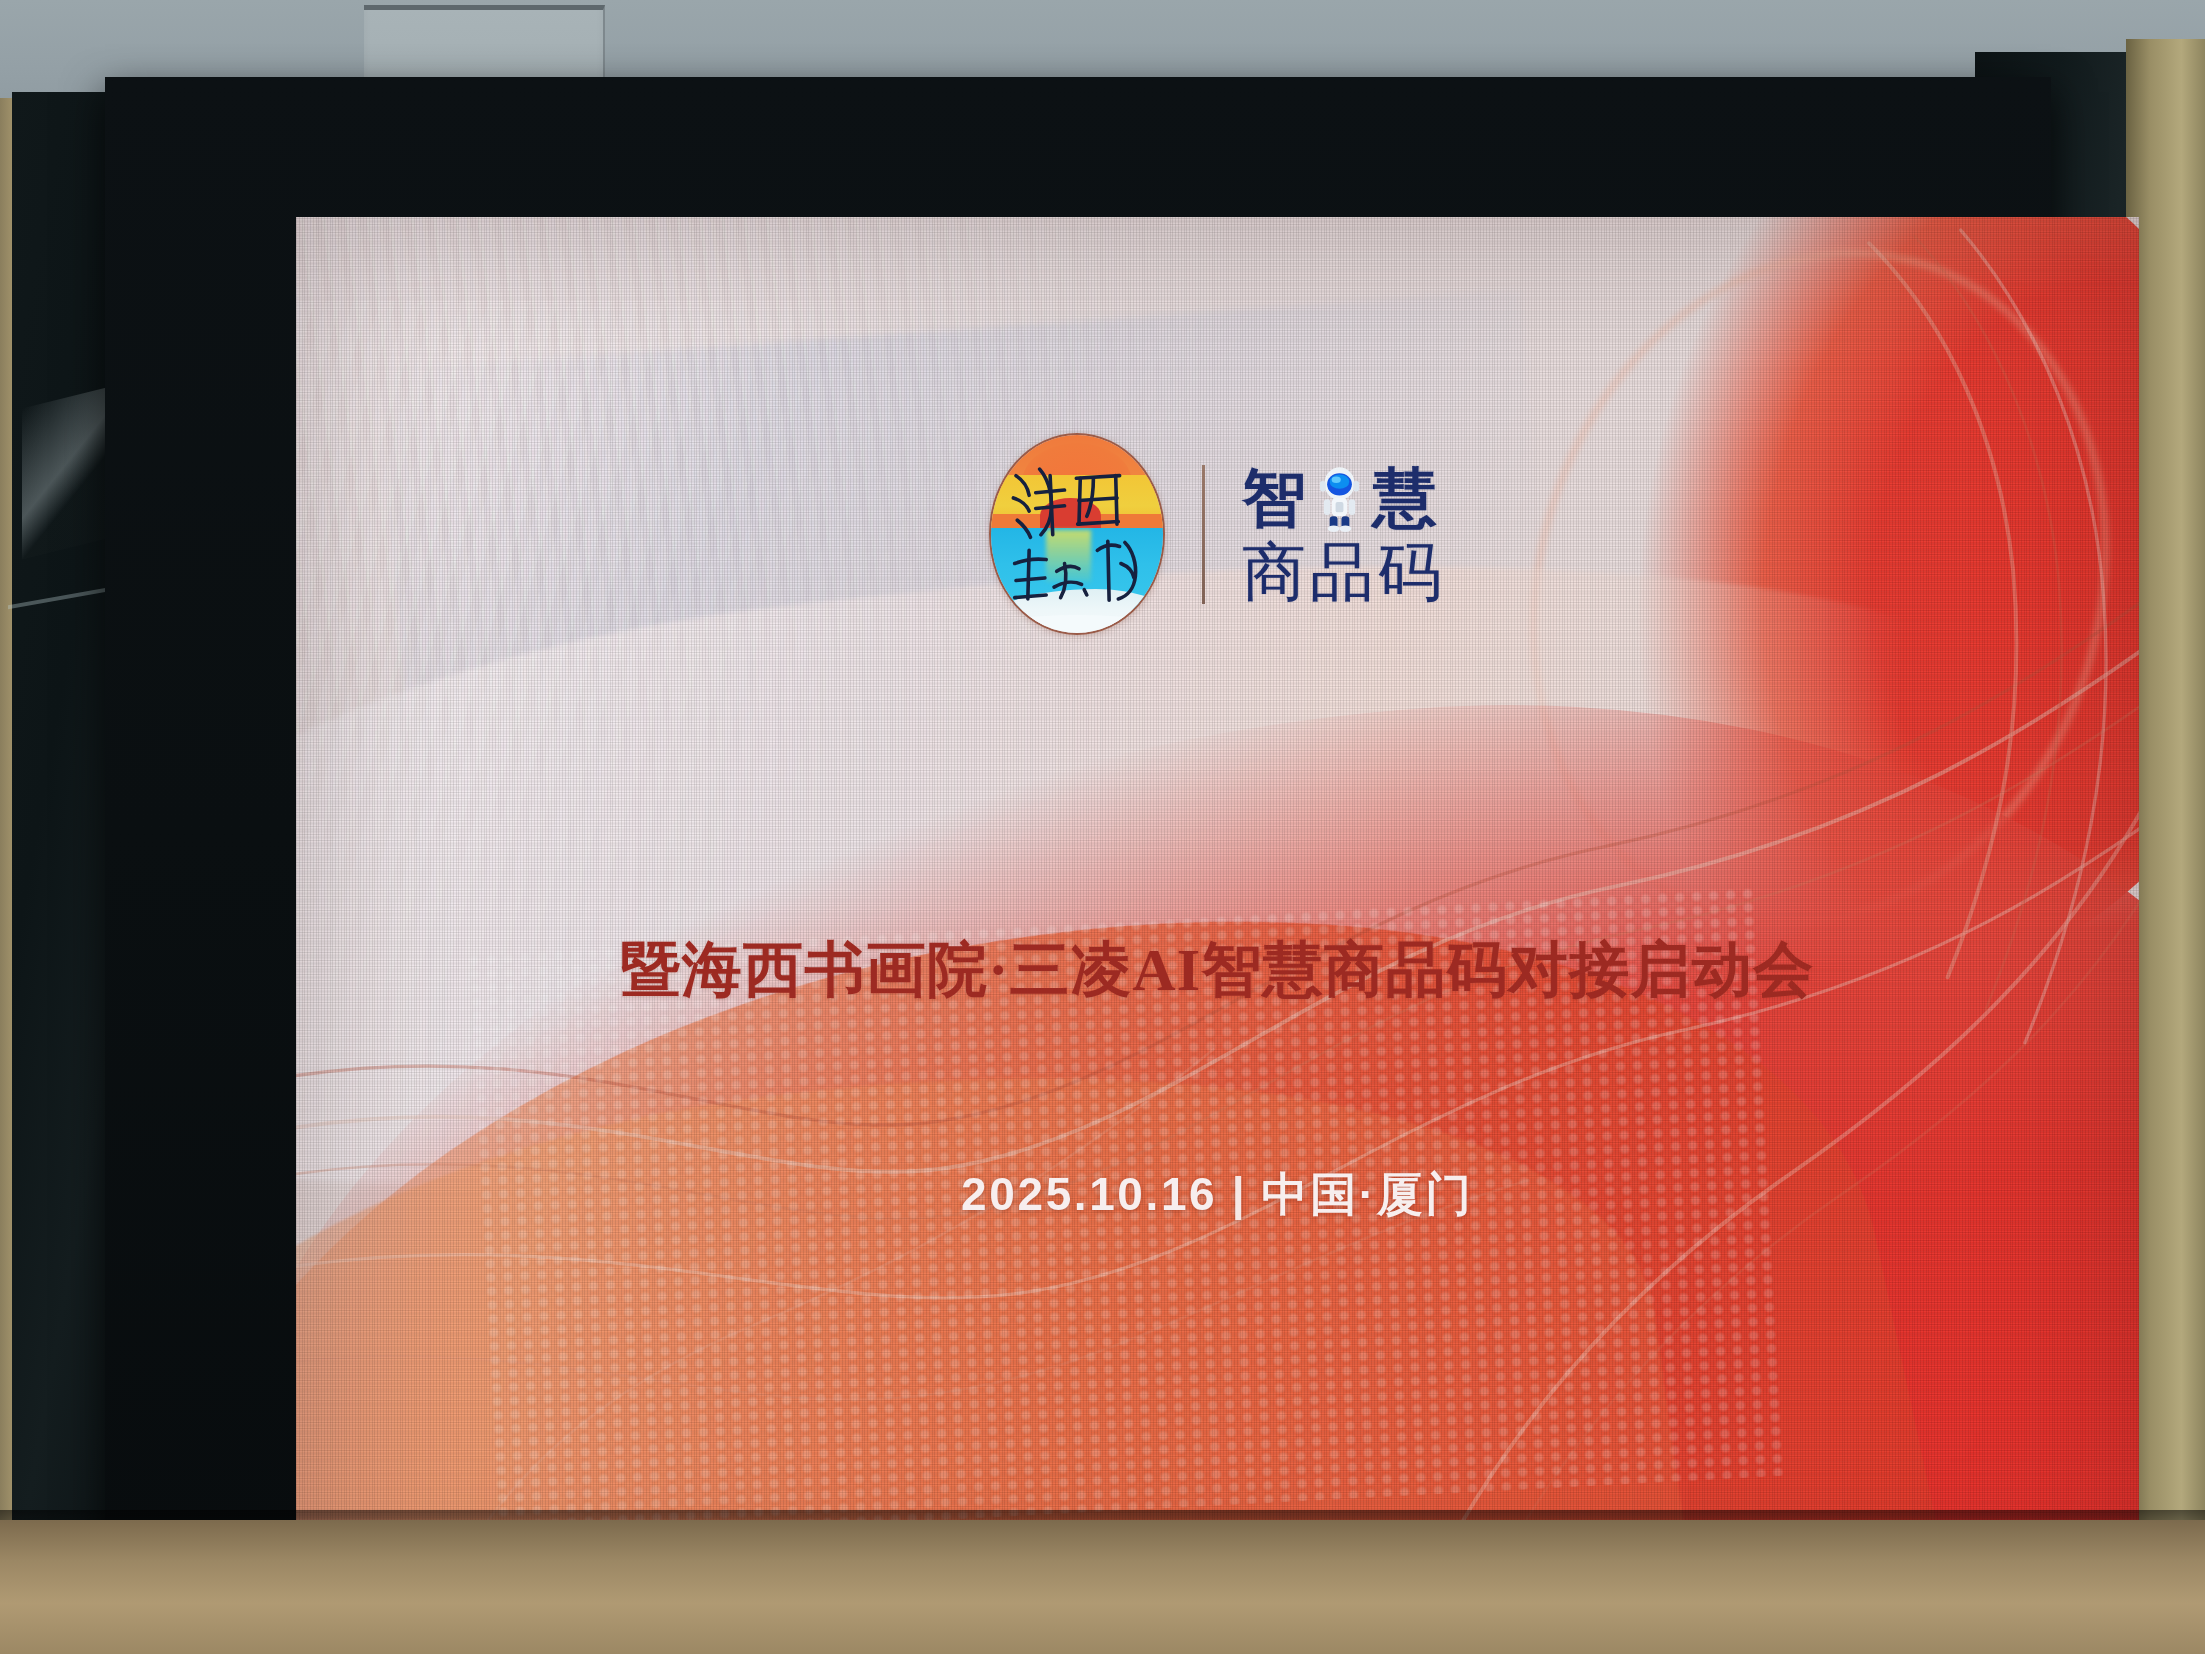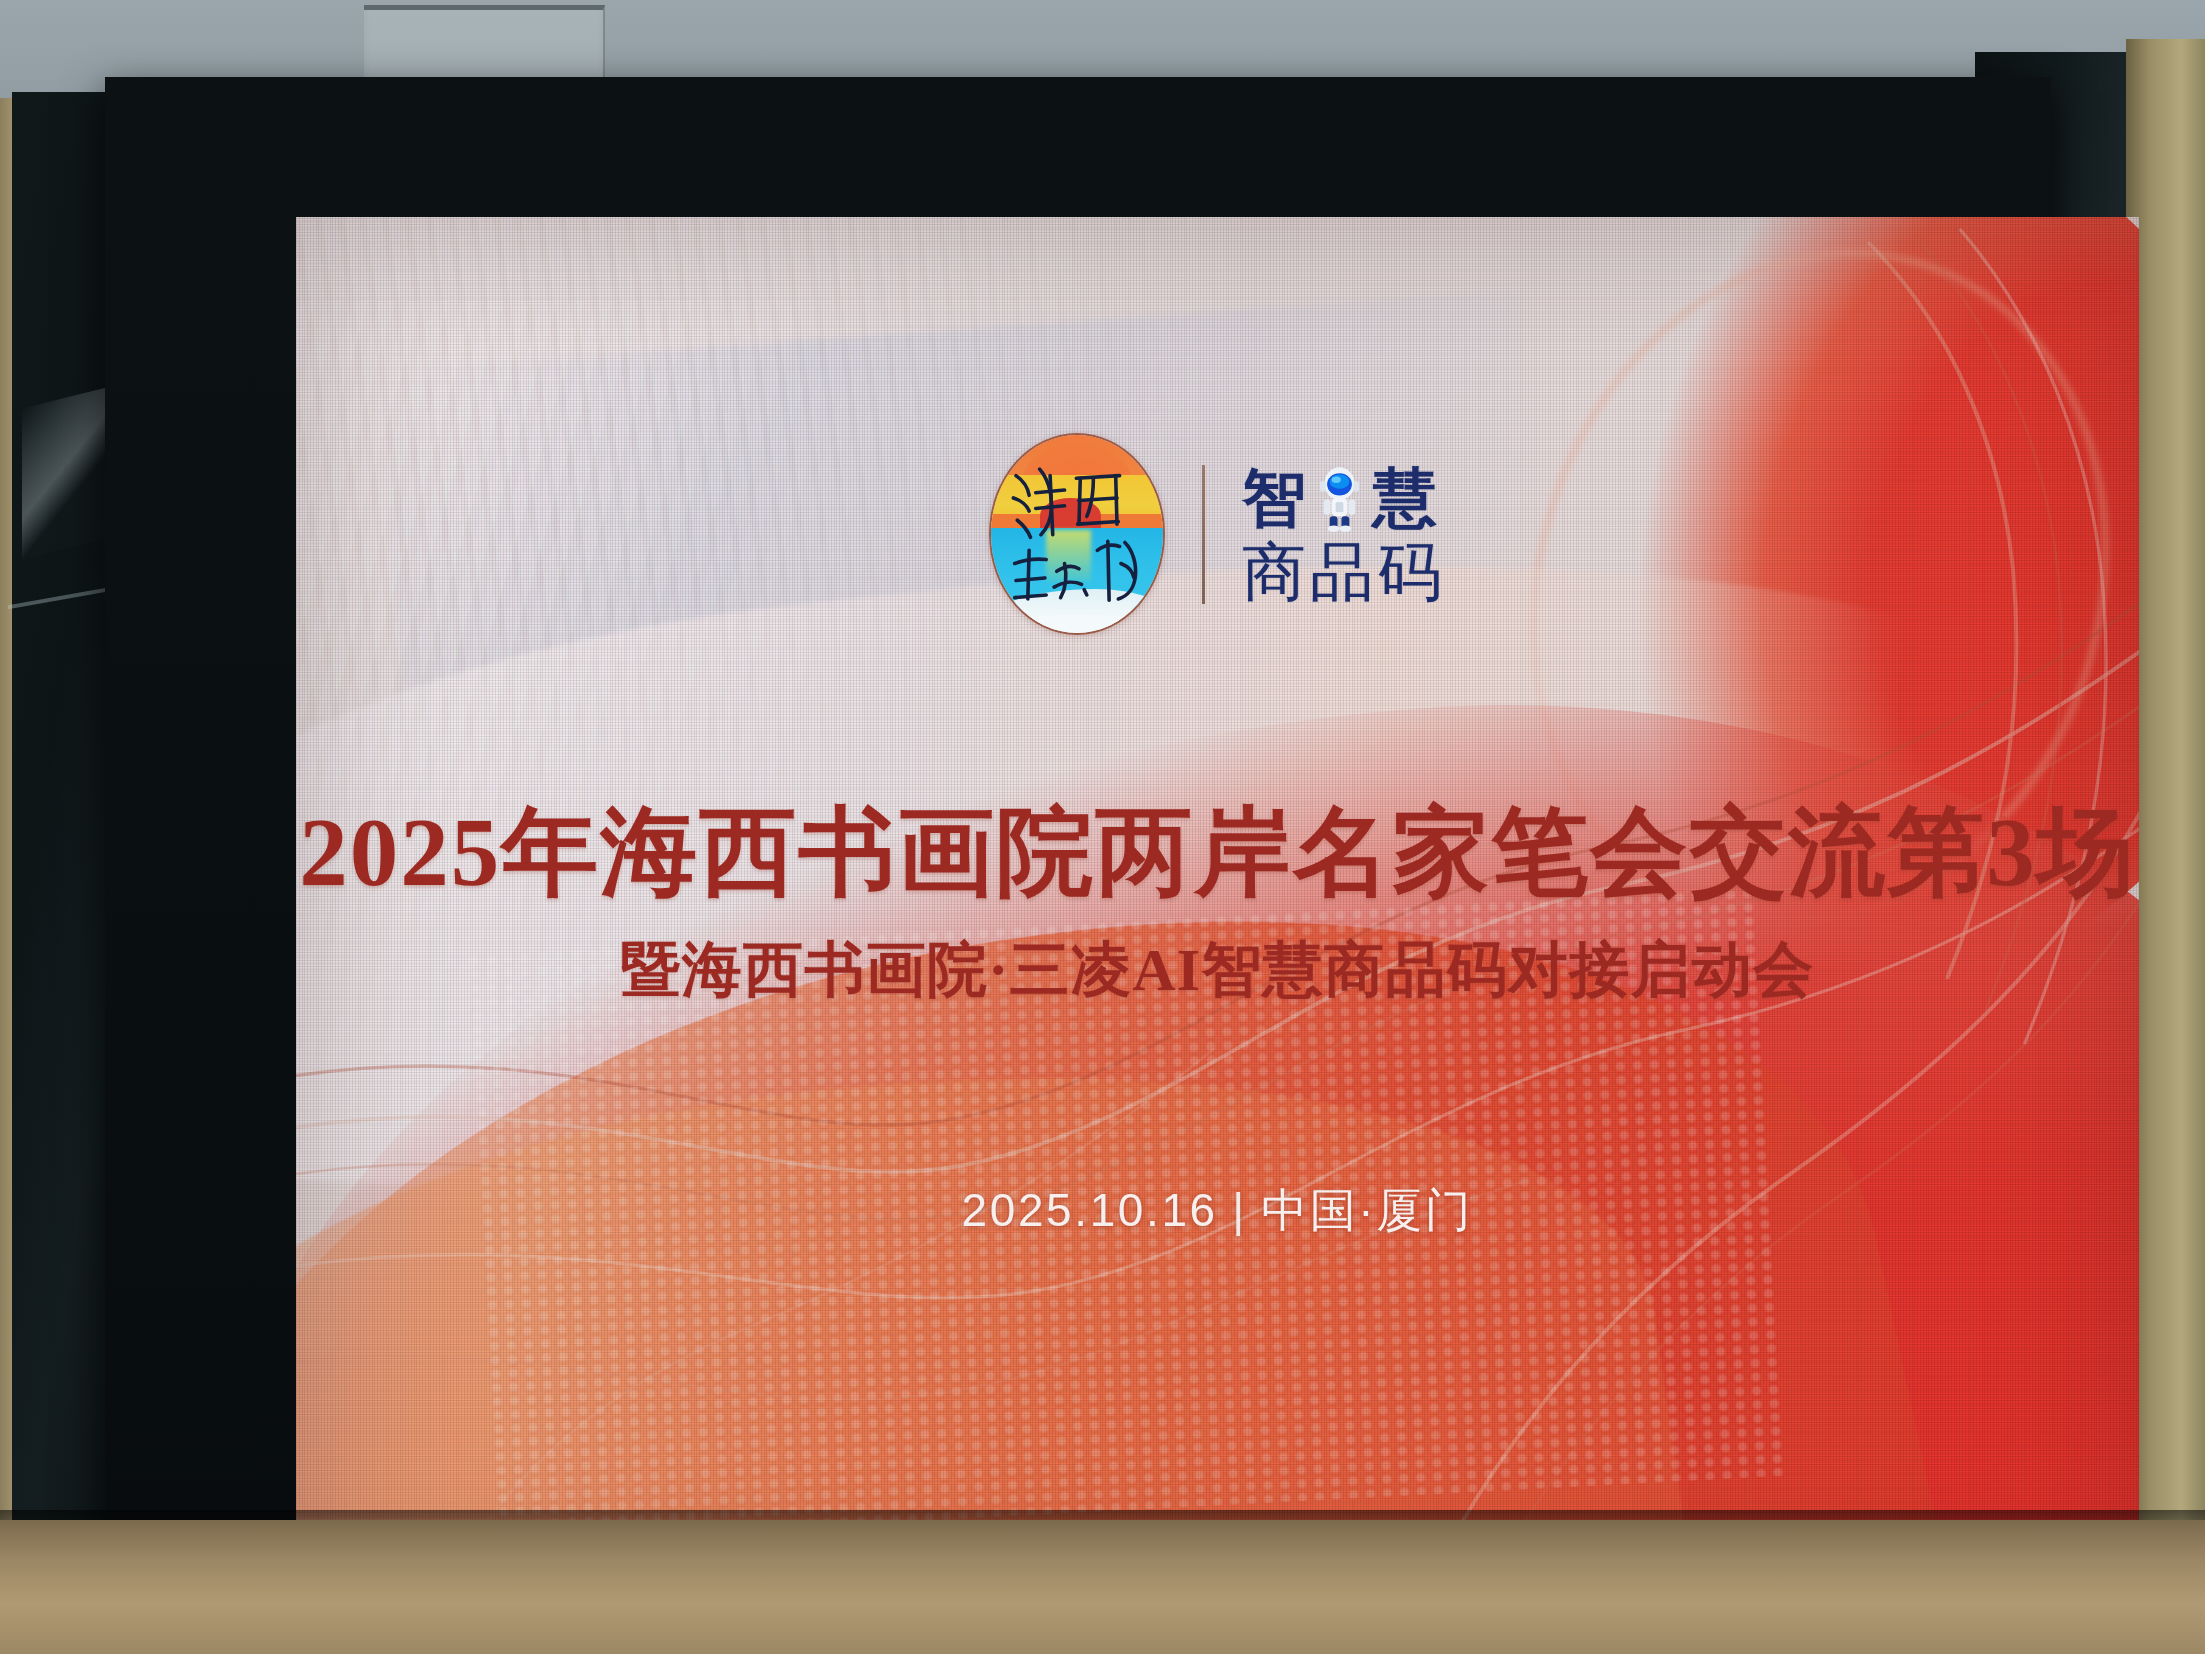--- a/index.html
+++ b/index.html
@@ -264,25 +264,24 @@
     position:absolute;left:0;right:0;top:717px;text-align:center;
     font-family:"Liberation Serif","DejaVu Serif",serif;
     font-weight:bold;font-size:60px;line-height:1.2;
     color:#9d2a22;letter-spacing:1.3px;
     text-shadow:0 1.3px 3.3px rgba(150,60,40,.22);
     white-space:nowrap;
   }
   .meta-line{
     position:absolute;left:0;right:0;top:954px;text-align:center;
     font-family:"Liberation Sans","DejaVu Sans",sans-serif;
-    font-weight:normal;font-size:46px;line-height:1;
+    font-weight:bold;font-size:46px;line-height:1;
     color:#f7eeee;letter-spacing:2.6px;
     text-shadow:0 1.3px 5.2px rgba(120,40,25,.45);
     white-space:nowrap;
-    margin-top:16px;
   }
   .meta-sep{display:inline-block;padding:0 14.4px;opacity:.95;}
 </style>
 </head>
 <body>
 
 <div id="room">
 
   <div class="ceiling">
     <div class="ceiling-hatch"></div>
@@ -406,21 +405,20 @@
                     <ellipse cx="45" cy="99" rx="9" ry="5" fill="#eaf0f6"></ellipse>
                   </svg>
                 </span>
                 <span class="brand-cjk">慧</span>
               </div>
               <div class="brand-line2">商品码</div>
             </div>
 
           </div>
 
-          <div class="title-main">2025年海西书画院两岸名家笔会交流第3场</div>
           <div class="title-sub">暨海西书画院·三凌AI智慧商品码对接启动会</div>
 
           <div class="meta-line">
             <span>2025.10.16</span><span class="meta-sep">|</span><span>中国·厦门</span>
           </div>
 
         </div>
       </div>
 
     </div>

